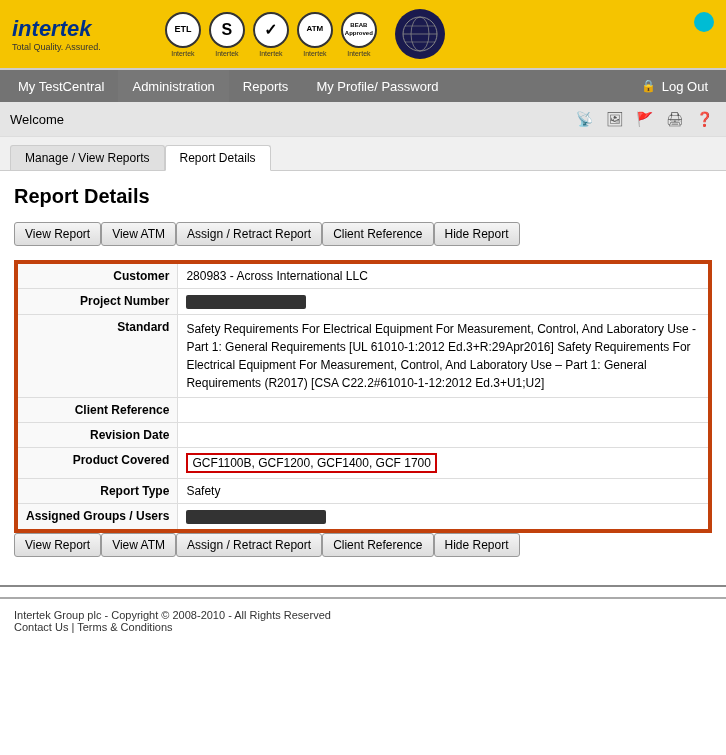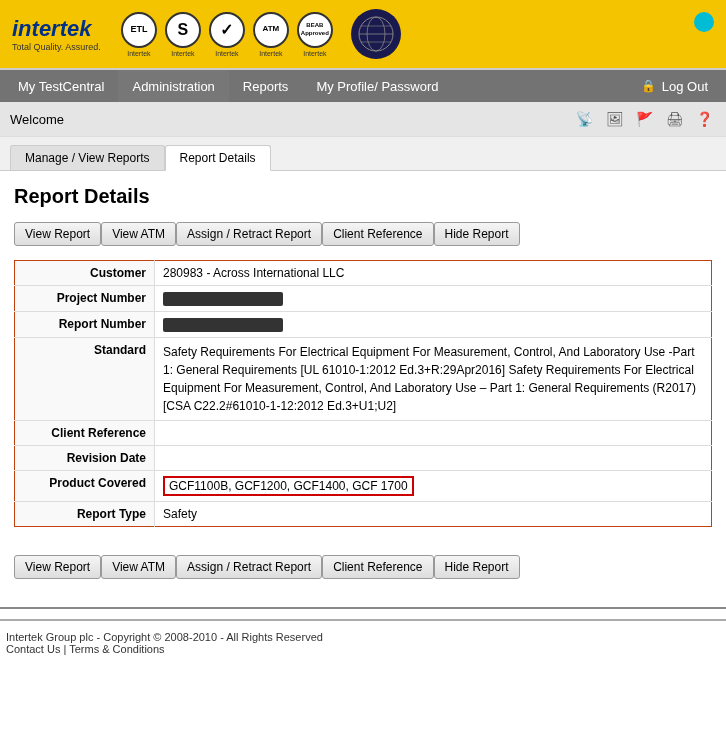--- a/index.html
+++ b/index.html
@@ -6,20 +6,21 @@
     body { font-family: Arial, Helvetica, sans-serif; font-size: 13px; background: #fff; width: 726px; }
 
     
     .header {
       background: #f5c400;
       display: flex;
       align-items: center;
       padding: 8px 12px;
       height: 70px;
       border-bottom: 2px solid #ccc;
+      gap: 44px;
     }
     .logo-area { display: flex; flex-direction: column; margin-right: 20px; }
     .logo-text { font-size: 22px; font-weight: bold; color: #003087; font-style: italic; }
     .logo-sub { font-size: 9px; color: #333; }
     .cert-icons { display: flex; align-items: center; gap: 8px; flex: 1; }
     .cert-circle {
       width: 36px; height: 36px; border-radius: 50%; border: 2px solid #333;
       display: flex; align-items: center; justify-content: center;
       font-size: 9px; font-weight: bold; background: #fff; text-align: center; line-height: 1.1;
     }
@@ -131,22 +132,22 @@
       font-size: 12px;
       cursor: pointer;
       border-radius: 3px;
       color: #000;
     }
 
     
     .details-table {
       width: 100%;
       border-collapse: collapse;
-      border: 1px solid #c2410c;
-      margin-bottom: 28px;
+      border: 4px solid #c2410c;
+      margin-bottom: 0;
     }
     .details-table tr { border-bottom: 1px solid #ddd; }
     .details-table tr:last-child { border-bottom: none; }
     .details-table td {
       padding: 5px 8px;
       vertical-align: top;
       font-size: 12px;
     }
     .details-table td.label {
       text-align: right;
@@ -170,21 +171,21 @@
 
     
     .product-highlight {
       border: 2px solid #cc0000;
       display: inline-block;
       padding: 1px 4px;
     }
 
     
     .footer {
-      padding: 10px 6px;
+      padding: 10px 14px;
       border-top: 2px solid #aaa;
       font-size: 11px;
       color: #333;
       background: #fff;
     }
     .footer a { color: #333; text-decoration: none; }
 
     
     .standard-text { line-height: 1.5; }
 
@@ -286,46 +287,46 @@
       <td class="label">Customer</td>
       <td class="value">280983 - Across International LLC</td>
     </tr>
     <tr>
       <td class="label">Project Number</td>
       <td class="value">
         <span class="redacted" style="width:120px;"></span>
       </td>
     </tr>
     <tr>
-      <td class="label">Report Number</td>
-      <td class="value">
-        <span class="redacted" style="width:120px;"></span>
-      </td>
-    </tr>
-    <tr>
       <td class="label">Standard</td>
       <td class="value standard-text">Safety Requirements For Electrical Equipment For Measurement, Control, And Laboratory Use -Part 1: General Requirements [UL 61010-1:2012 Ed.3+R:29Apr2016] Safety Requirements For Electrical Equipment For Measurement, Control, And Laboratory Use – Part 1: General Requirements (R2017) [CSA C22.2#61010-1-12:2012 Ed.3+U1;U2]</td>
     </tr>
     <tr>
       <td class="label">Client Reference</td>
       <td class="value"></td>
     </tr>
     <tr>
       <td class="label">Revision Date</td>
       <td class="value"></td>
     </tr>
     <tr>
       <td class="label">Product Covered</td>
       <td class="value">
         <span class="product-highlight">GCF1100B, GCF1200, GCF1400, GCF 1700</span>
       </td>
     </tr>
     <tr>
       <td class="label">Report Type</td>
       <td class="value">Safety</td>
+    </tr>
+    <tr>
+      <td class="label">Assigned Groups / Users</td>
+      <td class="value">
+        <span class="redacted" style="width:140px;"></span>
+      </td>
     </tr>
   </tbody>
     </table>
 
   <div class="action-buttons">
     <button class="btn">View Report</button>
     <button class="btn">View ATM</button>
     <button class="btn">Assign / Retract Report</button>
     <button class="btn">Client Reference</button>
     <button class="btn">Hide Report</button>

